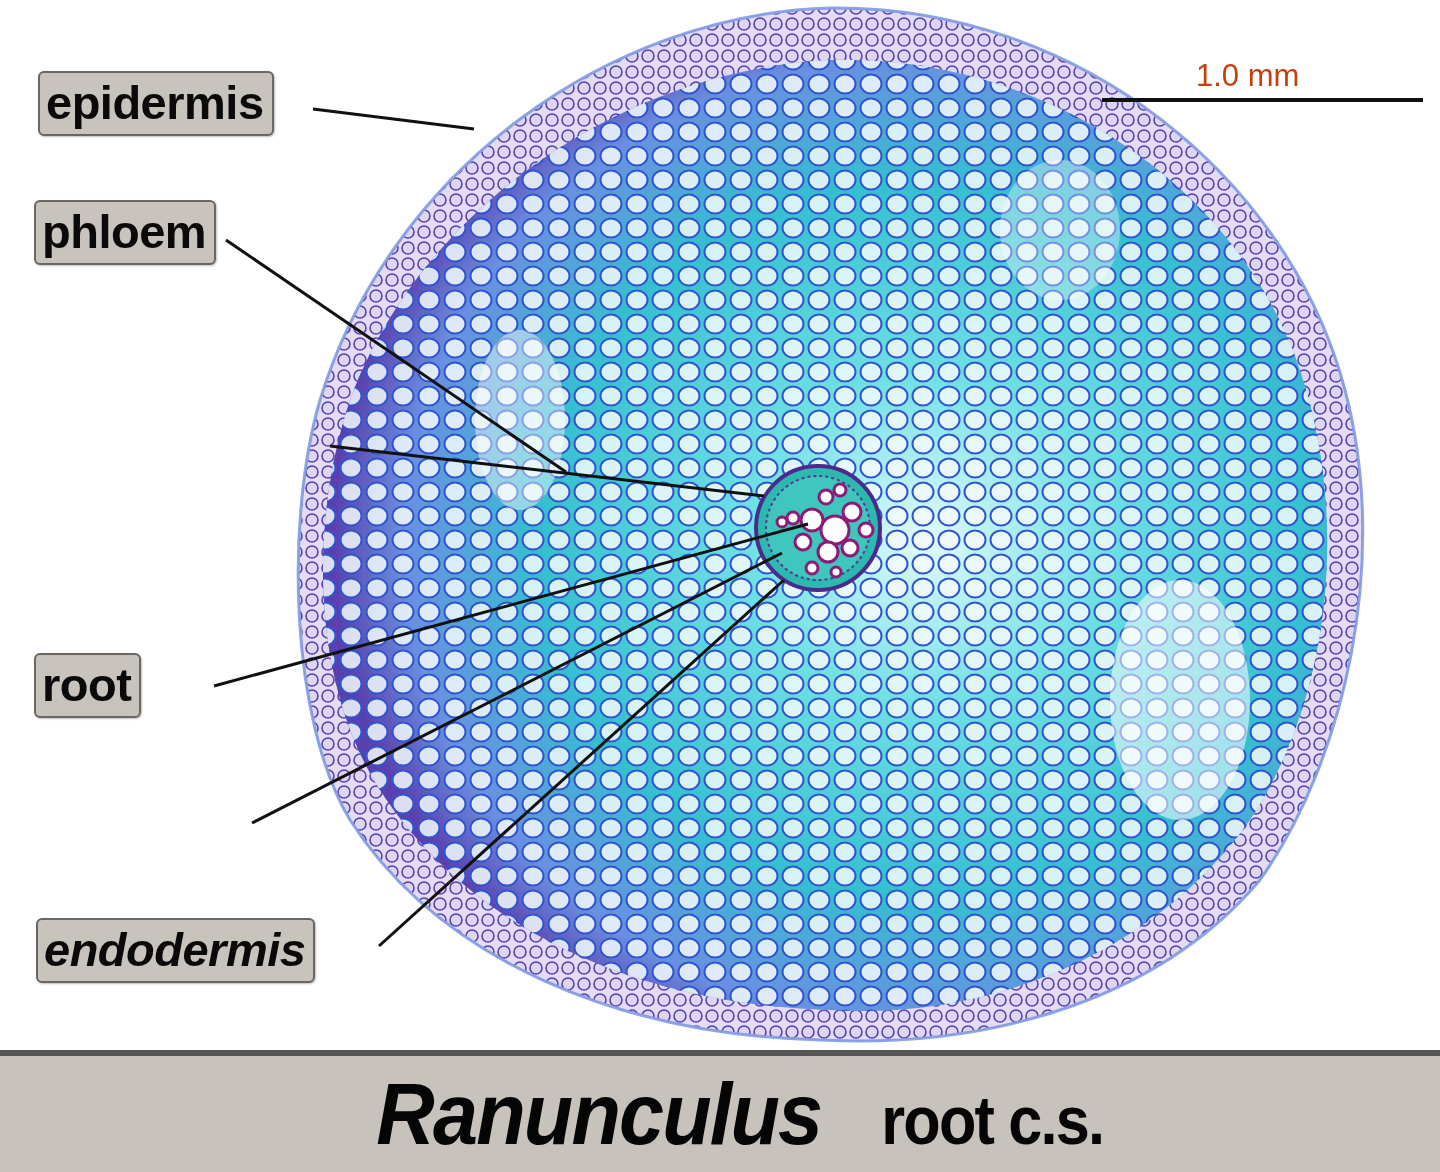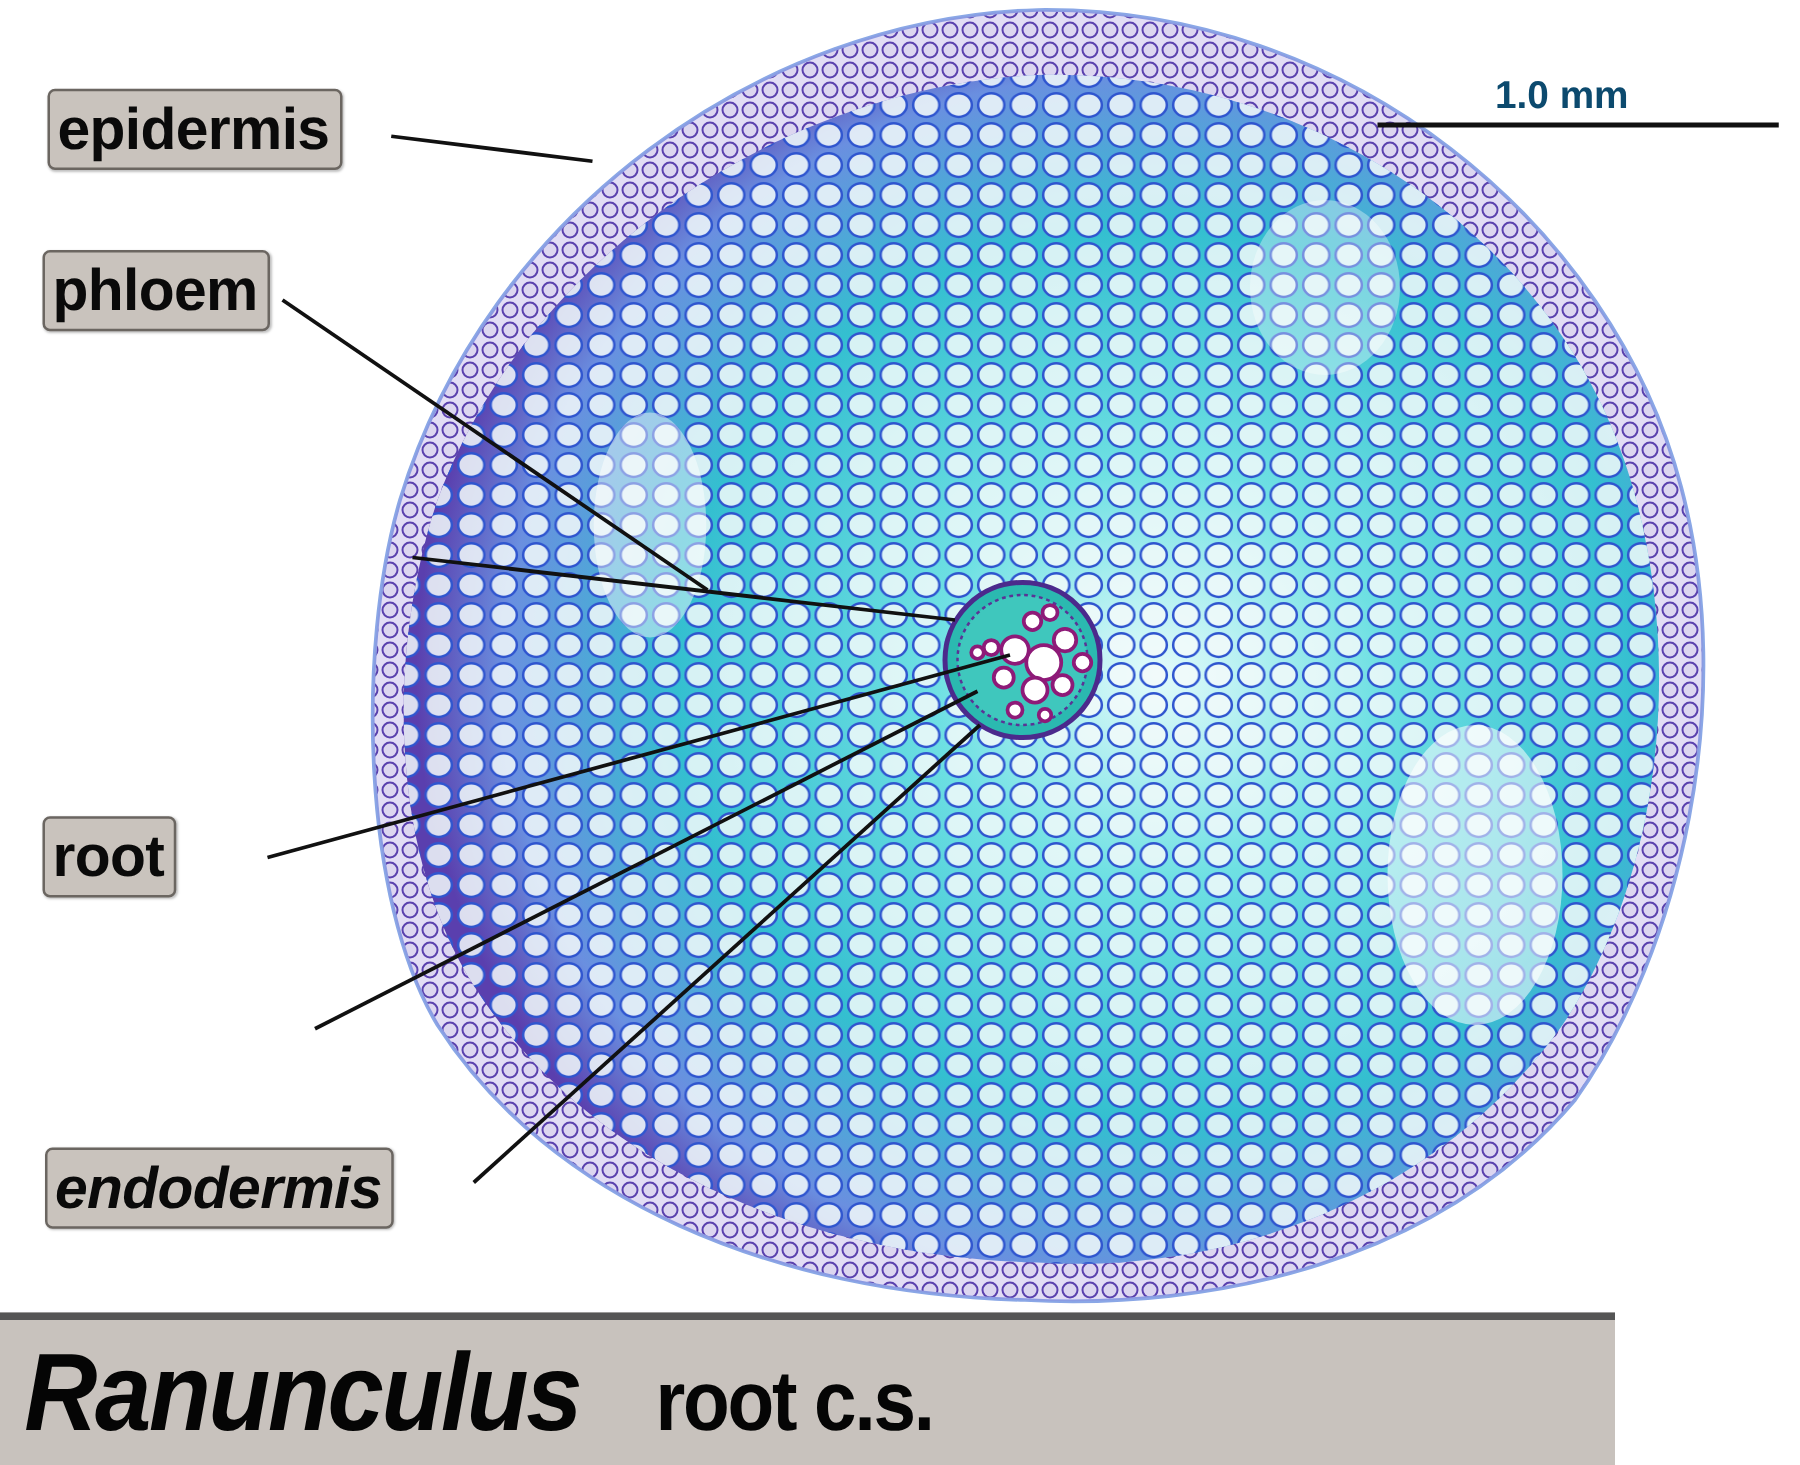--- a/index.html
+++ b/index.html
@@ -19,31 +19,32 @@
       font-weight: bold;
       font-size: 47px;
       line-height: 1;
       color: #0a0a0a;
       padding: 6px 8px 8px 6px;
       white-space: nowrap;
       letter-spacing: -0.5px;
     }
     .scale-label {
       position: absolute; left: 1196px; top: 58px;
-      font-weight: bold; font-size: 31px; color: #0c4a6e;
+      font-weight: normal; font-size: 31px; color: #c2410c;
     }
     .scale-bar {
       position: absolute; left: 1102px; top: 98px; width: 321px; height: 4px; background: #111;
     }
     .caption-band {
-      position: absolute; left: 0; top: 1050px; width: 1292px; height: 122px;
+      position: absolute; left: 0; top: 1050px; width: 1440px; height: 122px;
       background: #c8c2bd;
       border-top: 6px solid #555;
       box-sizing: border-box;
-      text-align: left;
+      text-align: center;
+      padding-left: 32px;
     }
     .caption {
       display: inline-block; margin-top: 14px;
       font-size: 88px; font-weight: bold; color: #050505; line-height: 1;
       letter-spacing: -2px;
     }
     .caption .genus { font-style: italic; transform: scaleX(0.92); display: inline-block; }
     .caption .rest { font-size: 68px; display: inline-block; transform: scaleX(0.9); margin-left: 6px; }
   </style>
 </head>

